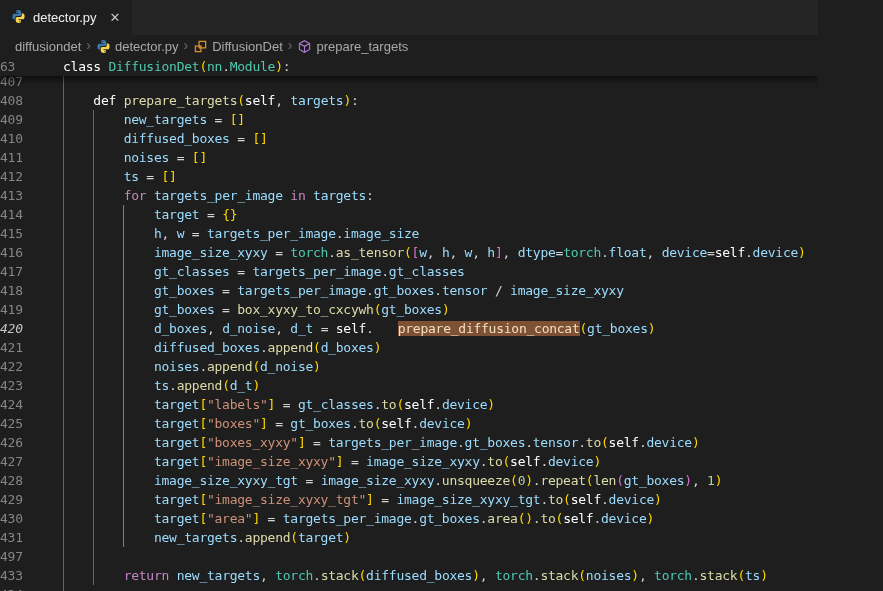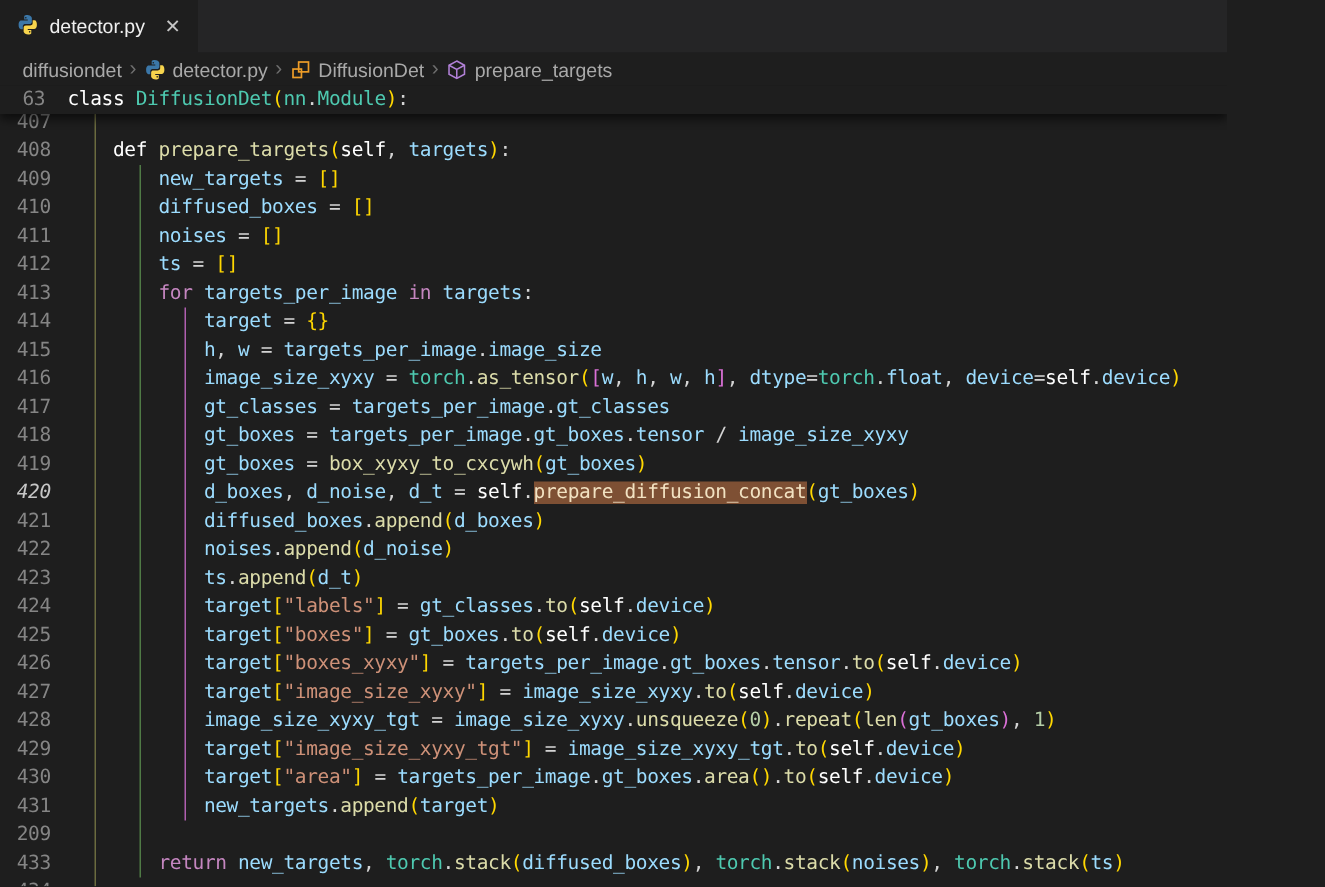--- a/index.html
+++ b/index.html
@@ -15,31 +15,31 @@
        display:flex;align-items:center;padding-left:15px;font-size:13px;color:#a9a9a9;box-sizing:border-box;}
   .bc-item{display:inline-flex;align-items:center;gap:4px;cursor:pointer;}
   .bc-sep{color:#6e6e6e;margin:0 5px;font-size:14px;transform:translateY(-1px);}
   .bc-item svg{display:block;}
   
   .editor{position:absolute;top:57px;left:0;right:0;bottom:0;overflow:hidden;}
   .codefont, .row, .ln, .code{font-family:"DejaVu Sans Mono","Liberation Mono",monospace;
        font-size:13px;line-height:19px;letter-spacing:-0.25px;}
   .lines{position:absolute;top:15px;left:0;right:0;z-index:1;}
   .row{height:19px;white-space:pre;position:relative;z-index:1;}
-  .ln{display:inline-block;width:45px;text-align:center;color:#858585;}
+  .ln{display:inline-block;width:45px;text-align:left;color:#858585;margin-right:18px;}
   .row.active .ln{color:#c6c6c6;font-style:italic;}
   .guides{position:absolute;top:0;left:0;right:0;bottom:0;z-index:0;}
   .guide{position:absolute;width:1px;}
   .sticky{position:absolute;top:0;left:0;right:0;height:19px;background:#1e1e1e;z-index:5;
        box-shadow:0 4px 6px rgba(0,0,0,0.55);}
   
   .t-kw{color:#ffffff}.t-ctrl{color:#c586c0}.t-cls{color:#4ec9b0}.t-fn{color:#dcdcaa}
   .t-var{color:#9cdcfe}.t-str{color:#ce9178}.t-num{color:#b5cea8}.t-t{color:#d4d4d4}
   .t-b1{color:#ffd700}.t-b2{color:#da70d6}
-  .t-hl{color:#f2e2c2;background:#7e5034;}
+  .t-hl{color:#f2e2c2;background:#7e5034;margin-left:24px;}
 </style>
 </head>
 <body>
 
 <div class="app">
 
   <div class="tabbar">
     <div class="tab">
       <span id="tab-icon"><svg width="15" height="15" viewBox="0 0 64 64">
     <path fill="#3b77a8" d="M31 4C21 4 22 8.4 22 8.4V17h10v3H14s-8-1-8 12 7 12.5 7 12.5h5V37s-.3-7 7-7h12s6.7.1 6.7-6.5v-11S41.8 4 31 4zm-4.5 5.6a2.3 2.3 0 1 1 0 4.6 2.3 2.3 0 0 1 0-4.6z"></path>
@@ -105,21 +105,21 @@
         <div class="row"><span class="ln">422</span><span class="code"><span class="t-t">            </span><span class="t-var">noises</span><span class="t-t">.</span><span class="t-fn">append</span><span class="t-b1">(</span><span class="t-var">d_noise</span><span class="t-b1">)</span></span></div>
         <div class="row"><span class="ln">423</span><span class="code"><span class="t-t">            </span><span class="t-var">ts</span><span class="t-t">.</span><span class="t-fn">append</span><span class="t-b1">(</span><span class="t-var">d_t</span><span class="t-b1">)</span></span></div>
         <div class="row"><span class="ln">424</span><span class="code"><span class="t-t">            </span><span class="t-var">target</span><span class="t-b1">[</span><span class="t-str">"labels"</span><span class="t-b1">]</span><span class="t-t"> = </span><span class="t-var">gt_classes</span><span class="t-t">.</span><span class="t-fn">to</span><span class="t-b1">(</span><span class="t-kw">self</span><span class="t-t">.</span><span class="t-var">device</span><span class="t-b1">)</span></span></div>
         <div class="row"><span class="ln">425</span><span class="code"><span class="t-t">            </span><span class="t-var">target</span><span class="t-b1">[</span><span class="t-str">"boxes"</span><span class="t-b1">]</span><span class="t-t"> = </span><span class="t-var">gt_boxes</span><span class="t-t">.</span><span class="t-fn">to</span><span class="t-b1">(</span><span class="t-kw">self</span><span class="t-t">.</span><span class="t-var">device</span><span class="t-b1">)</span></span></div>
         <div class="row"><span class="ln">426</span><span class="code"><span class="t-t">            </span><span class="t-var">target</span><span class="t-b1">[</span><span class="t-str">"boxes_xyxy"</span><span class="t-b1">]</span><span class="t-t"> = </span><span class="t-var">targets_per_image</span><span class="t-t">.</span><span class="t-var">gt_boxes</span><span class="t-t">.</span><span class="t-var">tensor</span><span class="t-t">.</span><span class="t-fn">to</span><span class="t-b1">(</span><span class="t-kw">self</span><span class="t-t">.</span><span class="t-var">device</span><span class="t-b1">)</span></span></div>
         <div class="row"><span class="ln">427</span><span class="code"><span class="t-t">            </span><span class="t-var">target</span><span class="t-b1">[</span><span class="t-str">"image_size_xyxy"</span><span class="t-b1">]</span><span class="t-t"> = </span><span class="t-var">image_size_xyxy</span><span class="t-t">.</span><span class="t-fn">to</span><span class="t-b1">(</span><span class="t-kw">self</span><span class="t-t">.</span><span class="t-var">device</span><span class="t-b1">)</span></span></div>
         <div class="row"><span class="ln">428</span><span class="code"><span class="t-t">            </span><span class="t-var">image_size_xyxy_tgt</span><span class="t-t"> = </span><span class="t-var">image_size_xyxy</span><span class="t-t">.</span><span class="t-fn">unsqueeze</span><span class="t-b1">(</span><span class="t-num">0</span><span class="t-b1">)</span><span class="t-t">.</span><span class="t-fn">repeat</span><span class="t-b1">(</span><span class="t-fn">len</span><span class="t-b2">(</span><span class="t-var">gt_boxes</span><span class="t-b2">)</span><span class="t-t">, </span><span class="t-num">1</span><span class="t-b1">)</span></span></div>
         <div class="row"><span class="ln">429</span><span class="code"><span class="t-t">            </span><span class="t-var">target</span><span class="t-b1">[</span><span class="t-str">"image_size_xyxy_tgt"</span><span class="t-b1">]</span><span class="t-t"> = </span><span class="t-var">image_size_xyxy_tgt</span><span class="t-t">.</span><span class="t-fn">to</span><span class="t-b1">(</span><span class="t-kw">self</span><span class="t-t">.</span><span class="t-var">device</span><span class="t-b1">)</span></span></div>
         <div class="row"><span class="ln">430</span><span class="code"><span class="t-t">            </span><span class="t-var">target</span><span class="t-b1">[</span><span class="t-str">"area"</span><span class="t-b1">]</span><span class="t-t"> = </span><span class="t-var">targets_per_image</span><span class="t-t">.</span><span class="t-var">gt_boxes</span><span class="t-t">.</span><span class="t-fn">area</span><span class="t-b1">(</span><span class="t-b1">)</span><span class="t-t">.</span><span class="t-fn">to</span><span class="t-b1">(</span><span class="t-kw">self</span><span class="t-t">.</span><span class="t-var">device</span><span class="t-b1">)</span></span></div>
         <div class="row"><span class="ln">431</span><span class="code"><span class="t-t">            </span><span class="t-var">new_targets</span><span class="t-t">.</span><span class="t-fn">append</span><span class="t-b1">(</span><span class="t-var">target</span><span class="t-b1">)</span></span></div>
-        <div class="row"><span class="ln">209</span><span class="code"></span></div>
+        <div class="row"><span class="ln">497</span><span class="code"></span></div>
         <div class="row"><span class="ln">433</span><span class="code"><span class="t-t">        </span><span class="t-ctrl">return</span><span class="t-t"> </span><span class="t-var">new_targets</span><span class="t-t">, </span><span class="t-cls">torch</span><span class="t-t">.</span><span class="t-fn">stack</span><span class="t-b1">(</span><span class="t-var">diffused_boxes</span><span class="t-b1">)</span><span class="t-t">, </span><span class="t-cls">torch</span><span class="t-t">.</span><span class="t-fn">stack</span><span class="t-b1">(</span><span class="t-var">noises</span><span class="t-b1">)</span><span class="t-t">, </span><span class="t-cls">torch</span><span class="t-t">.</span><span class="t-fn">stack</span><span class="t-b1">(</span><span class="t-var">ts</span><span class="t-b1">)</span></span></div>
         <div class="row"><span class="ln">434</span><span class="code"></span></div>
       </div>
     <div class="sticky codefont" id="sticky">
         <div class="row"><span class="ln">63</span><span class="code"><span class="t-kw">class</span><span class="t-t"> </span><span class="t-cls">DiffusionDet</span><span class="t-b1">(</span><span class="t-cls">nn</span><span class="t-t">.</span><span class="t-cls">Module</span><span class="t-b1">)</span><span class="t-t">:</span></span></div>
       </div>
   </div>
 
 </div>
 

